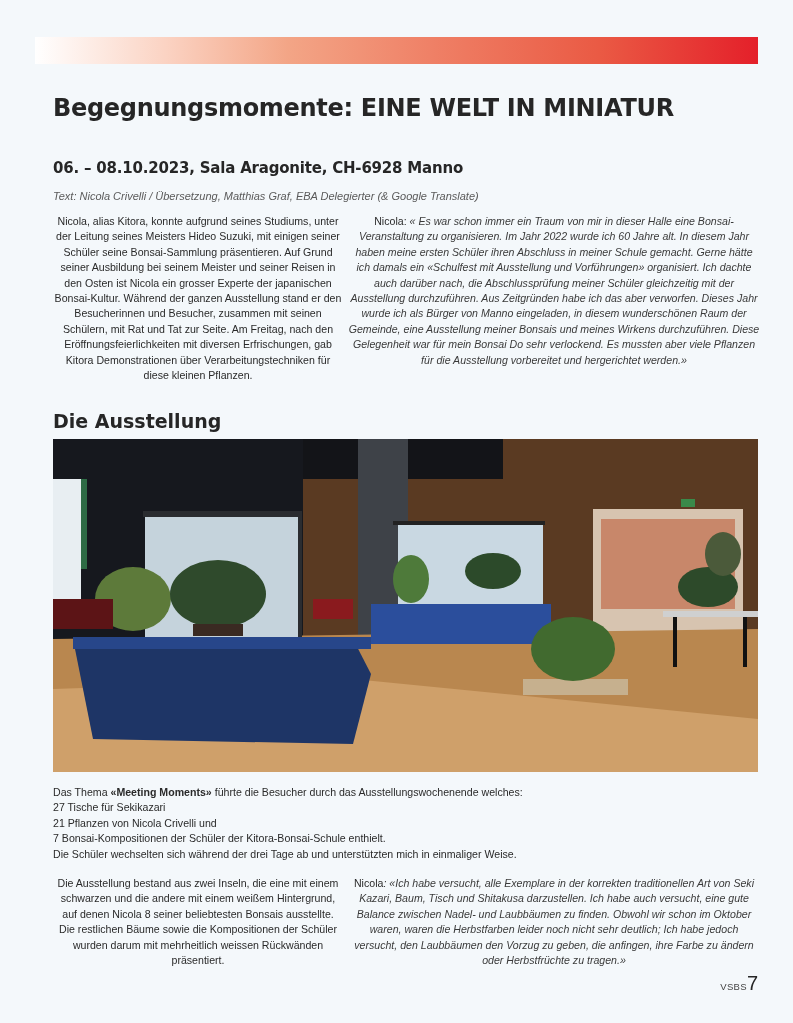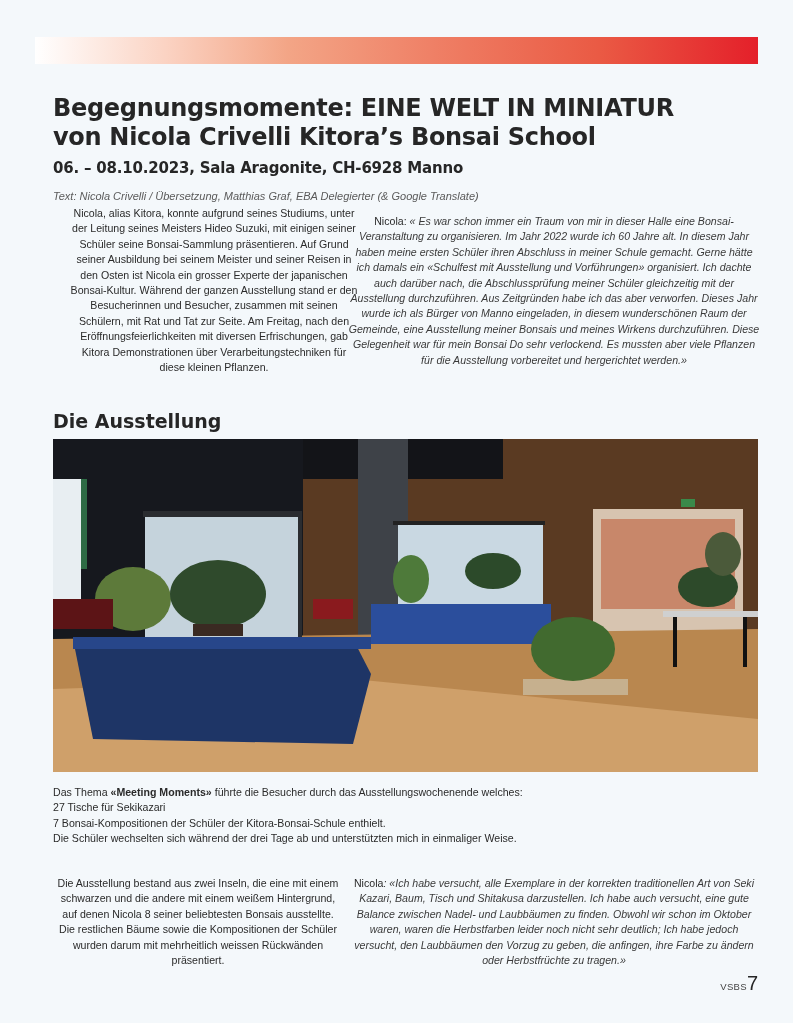--- a/index.html
+++ b/index.html
@@ -47,28 +47,27 @@
   .footer-brand { font-size: 9.5px; color: #444; letter-spacing: 0.3px; }
   .page-number { font-size: 20px; color: #262626; }
 </style>
 </head>
 <body>
 
 <div class="top-bar"></div>
 
 <h1 class="title">
   <span>Begegnungsmomente: EINE WELT IN MINIATUR</span><br>
-  <span>von Nicola Crivelli Kitora’s Bonsai School</span>
 </h1>
 
 <h2 class="subtitle">06. – 08.10.2023, Sala Aragonite, CH-6928 Manno</h2>
 
 <p class="credit">Text: Nicola Crivelli / Übersetzung, Matthias Graf, EBA Delegierter (&amp; Google Translate)</p>
 
-<div class="col col-left" style="top:206px; text-align:justify;margin-left:16px;">
+<div class="col col-left" style="top:214px; text-align:justify;">
   <p>Nicola, alias Kitora, konnte aufgrund seines Studiums, unter der Leitung seines Meisters Hideo Suzuki, mit einigen seiner Schüler seine Bonsai-Sammlung präsentieren. Auf Grund seiner Ausbildung bei seinem Meister und seiner Reisen in den Osten ist Nicola ein grosser Experte der japanischen Bonsai-Kultur. Während der ganzen Ausstellung stand er den Besucherinnen und Besucher, zusammen mit seinen Schülern, mit Rat und Tat zur Seite. Am Freitag, nach den Eröffnungsfeierlichkeiten mit diversen Erfrischungen, gab Kitora Demonstrationen über Verarbeitungstechniken für diese kleinen Pflanzen.</p>
 </div>
 
 <div class="col col-right" style="top:214px;">
   <p>
     <span class="speaker">Nicola:</span>
     <span class="quote">« Es war schon immer ein Traum von mir in dieser Halle eine Bonsai-Veranstaltung zu organisieren. Im Jahr 2022 wurde ich 60 Jahre alt. In diesem Jahr haben meine ersten Schüler ihren Abschluss in meiner Schule gemacht. Gerne hätte ich damals ein «Schulfest mit Ausstellung und Vorführungen» organisiert. Ich dachte auch darüber nach, die Abschlussprüfung meiner Schüler gleichzeitig mit der Ausstellung durchzuführen. Aus Zeitgründen habe ich das aber verworfen. Dieses Jahr wurde ich als Bürger von Manno eingeladen, in diesem wunderschönen Raum der Gemeinde, eine Ausstellung meiner Bonsais und meines Wirkens durchzuführen. Diese Gelegenheit war für mein Bonsai Do sehr verlockend. Es mussten aber viele Pflanzen für die Ausstellung vorbereitet und hergerichtet werden.»</span>
   </p>
 </div>
 
@@ -121,20 +120,21 @@
 
     <rect x="628" y="60" width="14" height="8" fill="#3a8a4a"></rect>
   </svg>
 </div>
 
 <div class="theme-block">
   <div>
     <span>Das Thema </span><b>«Meeting Moments»</b><span> führte die Besucher durch das Ausstellungswochenende welches:</span>
   </div>
   <div>27 Tische für Sekikazari</div>
+  <div>21 Pflanzen von Nicola Crivelli und</div>
   <div>7 Bonsai-Kompositionen der Schüler der Kitora-Bonsai-Schule enthielt.</div>
   <div>Die Schüler wechselten sich während der drei Tage ab und unterstützten mich in einmaliger Weise.</div>
 </div>
 
 <div class="col col-left" style="top:876px; text-align:justify;">
   <p>Die Ausstellung bestand aus zwei Inseln, die eine mit einem schwarzen und die andere mit einem weißem Hintergrund, auf denen Nicola 8 seiner beliebtesten Bonsais ausstellte. Die restlichen Bäume sowie die Kompositionen der Schüler wurden darum mit mehrheitlich weissen Rückwänden präsentiert.</p>
 </div>
 
 <div class="col col-right" style="top:876px;">
   <p>

